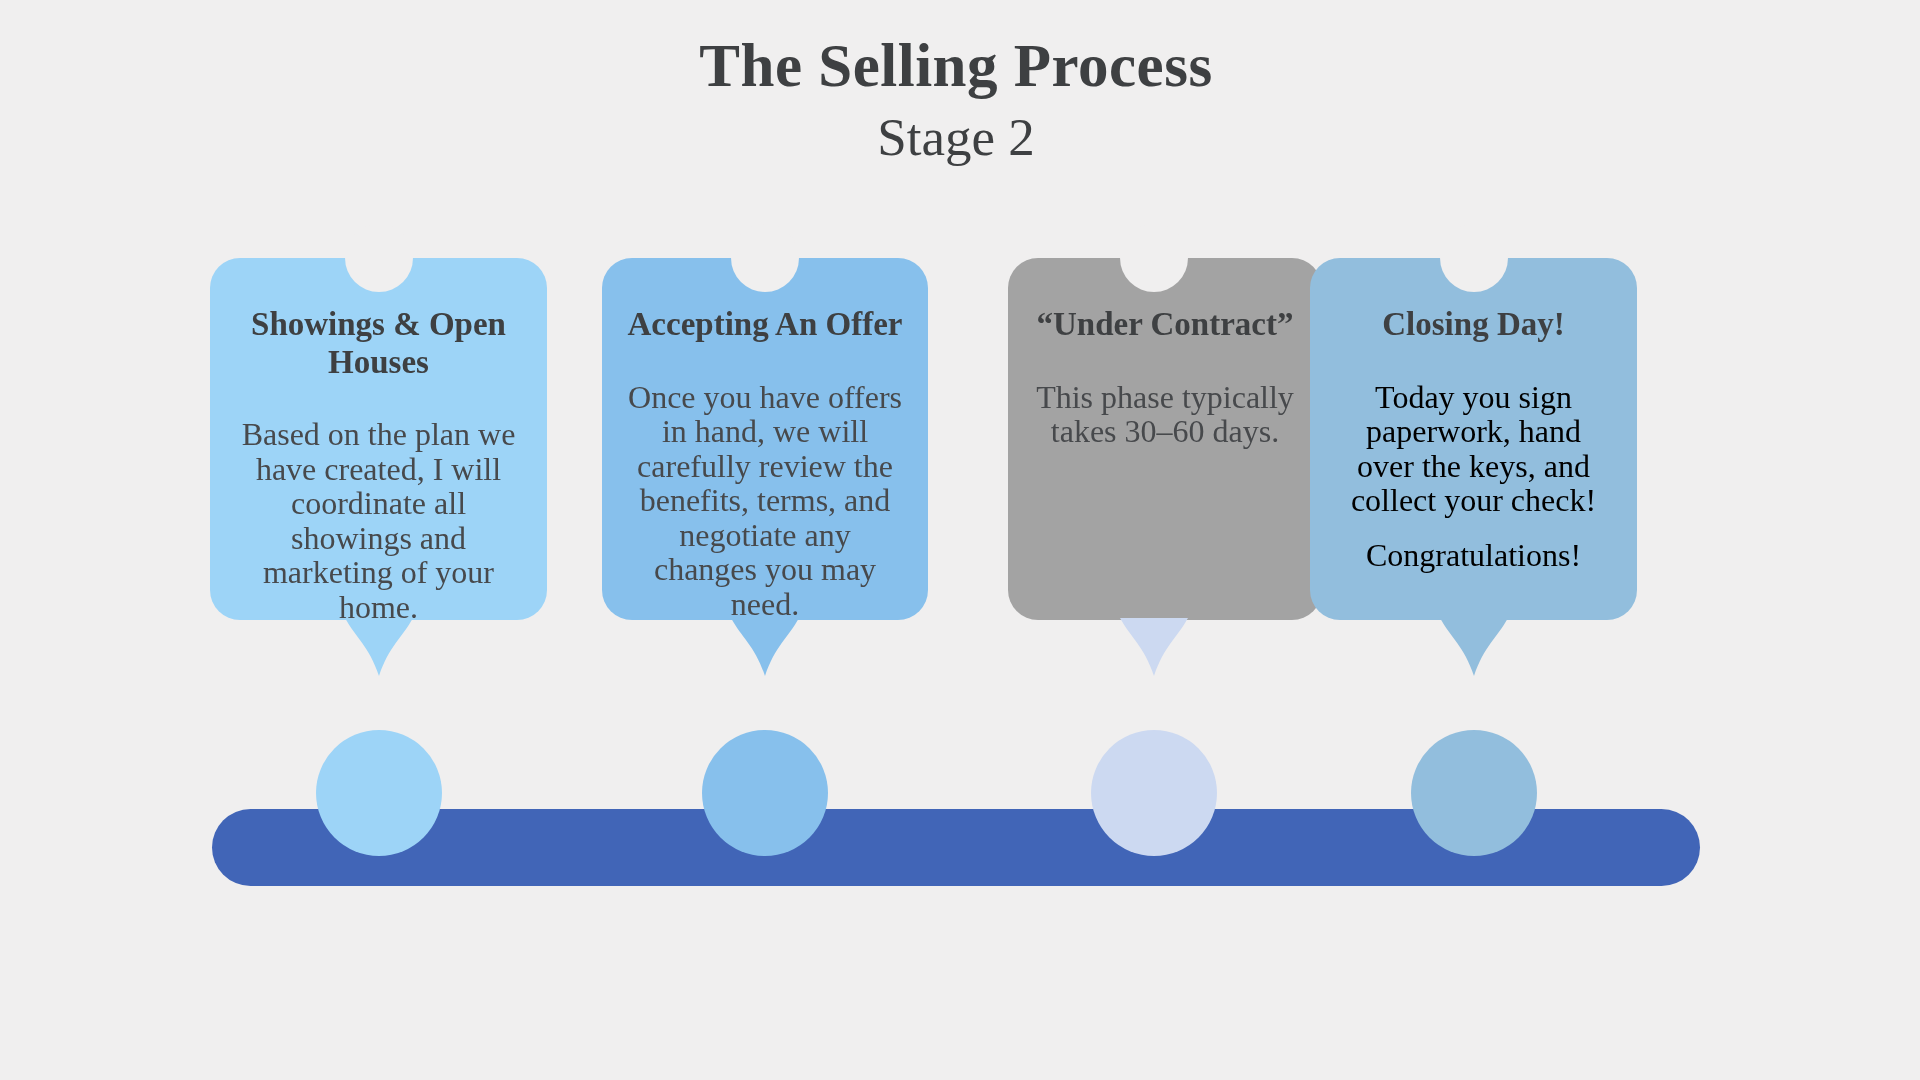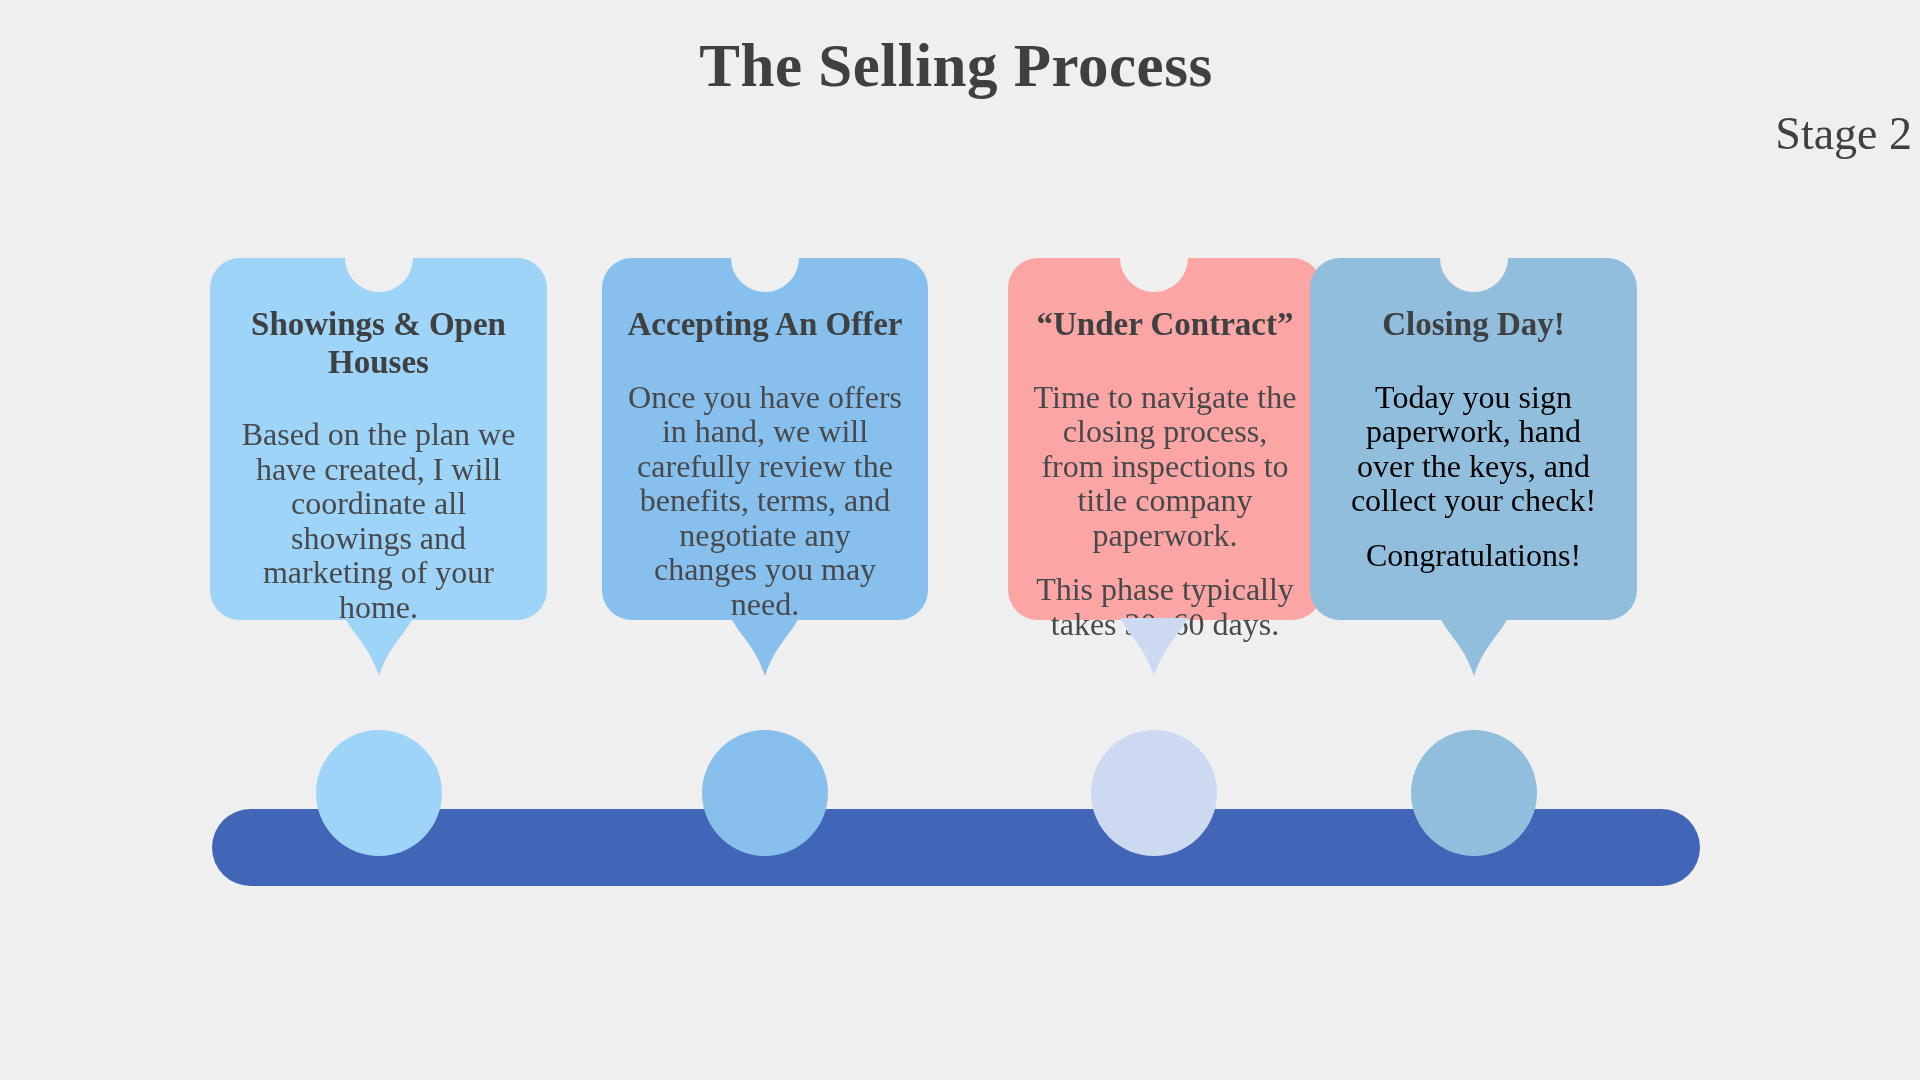--- a/index.html
+++ b/index.html
@@ -5,21 +5,21 @@
   html,body{margin:0;padding:0;}
   body{
     width:1920px;height:1080px;overflow:hidden;
     font-family:"Liberation Serif","DejaVu Serif",serif;
   }
   .canvas{position:relative;width:1920px;height:1080px;}
 
   
   .header{position:absolute;top:30px;left:0;width:1912px;text-align:center;}
   .header h1{margin:0;font-size:61px;line-height:1.18;font-weight:bold;letter-spacing:.5px;}
-  .header h2{margin:4px 0 0;font-size:46px;line-height:1.2;font-weight:normal;text-align:right;}
+  .header h2{margin:4px 0 0;font-size:53px;line-height:1.2;font-weight:normal;}
 
   
   .timeline-bar{
     position:absolute;left:212px;top:809px;width:1488px;height:77px;
     border-radius:40px;z-index:1;
   }
 
   
   .stage{position:absolute;top:258px;height:628px;z-index:2;}
   .stage-1{left:210px;width:337px;}
@@ -89,24 +89,23 @@
       <p class="card-text" style="color: rgb(71, 73, 76);">Once you have offers in hand, we will carefully review the benefits, terms, and negotiate any changes you may need.</p>
 
     </div>
     <svg class="tail" viewBox="0 0 68 58">
       <path d="M0,0 L68,0 C57,20 44,28 34,58 C24,28 11,20 0,0 Z" style="fill: rgb(135, 192, 236);"></path>
     </svg>
     <div class="dot" style="background-color: rgb(135, 192, 236);"></div>
   </div>
 
   <div class="stage stage-3">
-    <div class="card" style="background-color: #fca5a5;">
+    <div class="card" style="background-color: #a3a3a3;">
       <div class="notch" style="background-color: rgb(240, 239, 239);"></div>
       <h3 class="card-title" style="color: rgb(62, 64, 66);">“Under Contract”</h3>
-      <p class="card-text" style="color: rgb(71, 73, 76);">Time to navigate the closing process, from inspections to title company paperwork.</p>
       <p class="card-text" style="color: rgb(71, 73, 76);">This phase typically takes 30–60 days.</p>
     </div>
     <svg class="tail" viewBox="0 0 68 58">
       <path d="M0,0 L68,0 C57,20 44,28 34,58 C24,28 11,20 0,0 Z" style="fill: rgb(204, 217, 241);"></path>
     </svg>
     <div class="dot" style="background-color: rgb(204, 217, 241);"></div>
   </div>
 
   <div class="stage stage-4">
     <div class="card" style="background-color: rgb(146, 190, 221);">

